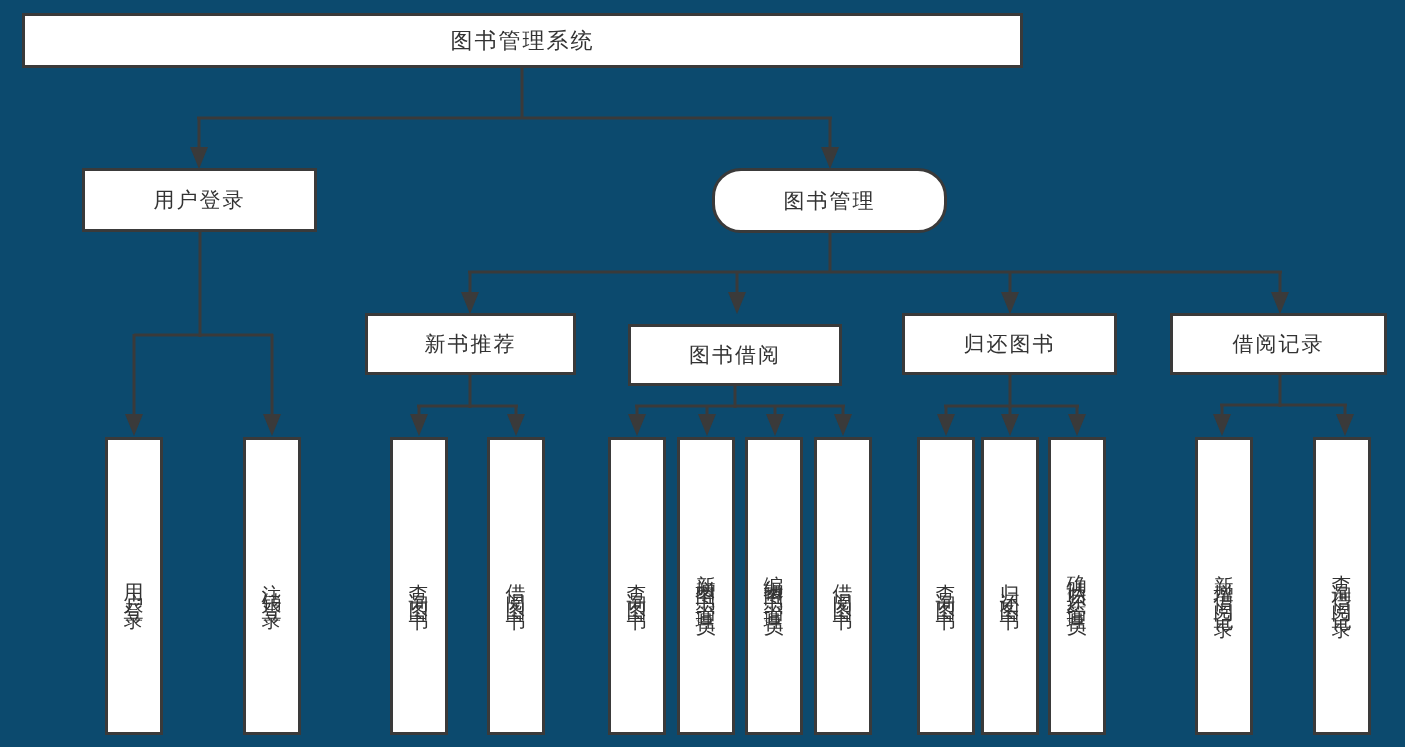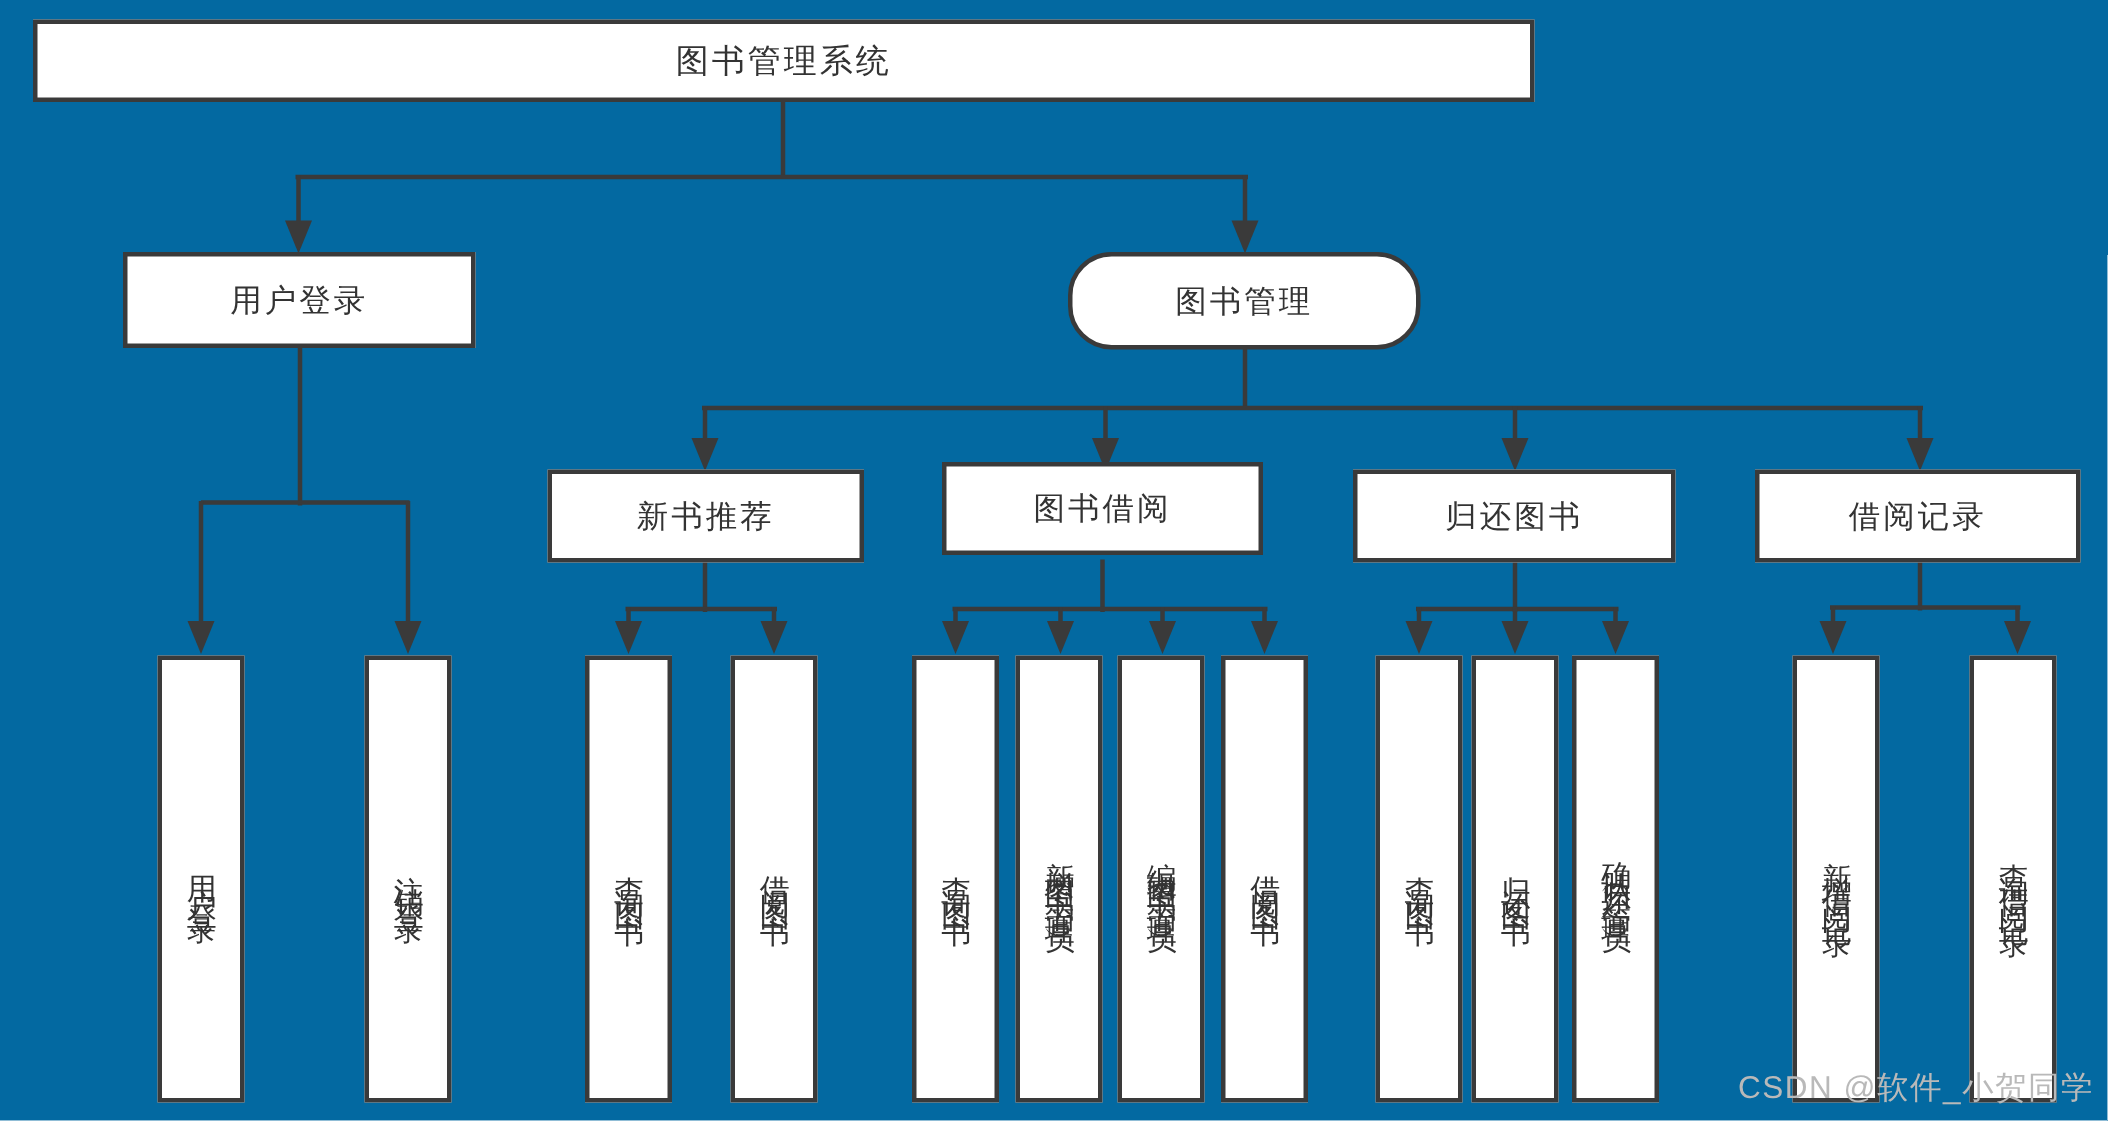--- a/index.html
+++ b/index.html
@@ -5,21 +5,21 @@
   html, body {
     margin: 0;
     padding: 0;
     background: #ffffff;
     font-family: "Liberation Sans", "DejaVu Sans", sans-serif;
   }
   #canvas {
     position: relative;
     width: 1405px;
     height: 747px;
-    background: #0369a1;
+    background: #0c4a6e;
     overflow: hidden;
   }
   #connector-layer {
     position: absolute;
     left: 0;
     top: 0;
     width: 1405px;
     height: 747px;
   }
   .hbox {
@@ -131,21 +131,21 @@
     <line x1="1345" y1="404" x2="1345" y2="419"></line>
     <polygon points="1336,414 1354,414 1345,436"></polygon>
   </svg>
 
   <div class="hbox" style="left:22px; top:13px; width:1001px; height:55px; font-size:22px;">图书管理系统</div>
 
   <div class="hbox" style="left:82px; top:168px; width:235px; height:64px;">用户登录</div>
   <div class="hbox" style="left:712px; top:168px; width:235px; height:65px;border-radius:29px;">图书管理</div>
 
   <div class="hbox" style="left:365px; top:313px; width:211px; height:62px;text-align:right;">新书推荐</div>
-  <div class="hbox" style="left:628px; top:308px; width:214px; height:62px;">图书借阅</div>
+  <div class="hbox" style="left:628px; top:324px; width:214px; height:62px;">图书借阅</div>
   <div class="hbox" style="left:902px; top:313px; width:215px; height:62px;">归还图书</div>
   <div class="hbox" style="left:1170px; top:313px; width:217px; height:62px;">借阅记录</div>
 
   <div class="vbox" style="left:105px;">用户登录</div>
   <div class="vbox" style="left:243px;">注销登录</div>
 
   <div class="vbox" style="left:390px;">查询图书</div>
   <div class="vbox" style="left:487px;">借阅图书</div>
 
   <div class="vbox" style="left:608px;">查询图书</div>
@@ -153,15 +153,14 @@
   <div class="vbox" style="left:745px; letter-spacing:6px;">编辑图书（管理员）</div>
   <div class="vbox" style="left:814px;">借阅图书</div>
 
   <div class="vbox" style="left:917px;">查询图书</div>
   <div class="vbox" style="left:981px;">归还图书</div>
   <div class="vbox" style="left:1048px; letter-spacing:6px;">确认归还（管理员）</div>
 
   <div class="vbox" style="left:1195px;">新增借阅记录</div>
   <div class="vbox" style="left:1313px;">查询借阅记录</div>
 
-  <div class="watermark">CSDN @软件_小贺同学</div>
 
 </div>
 
 </body></html>

